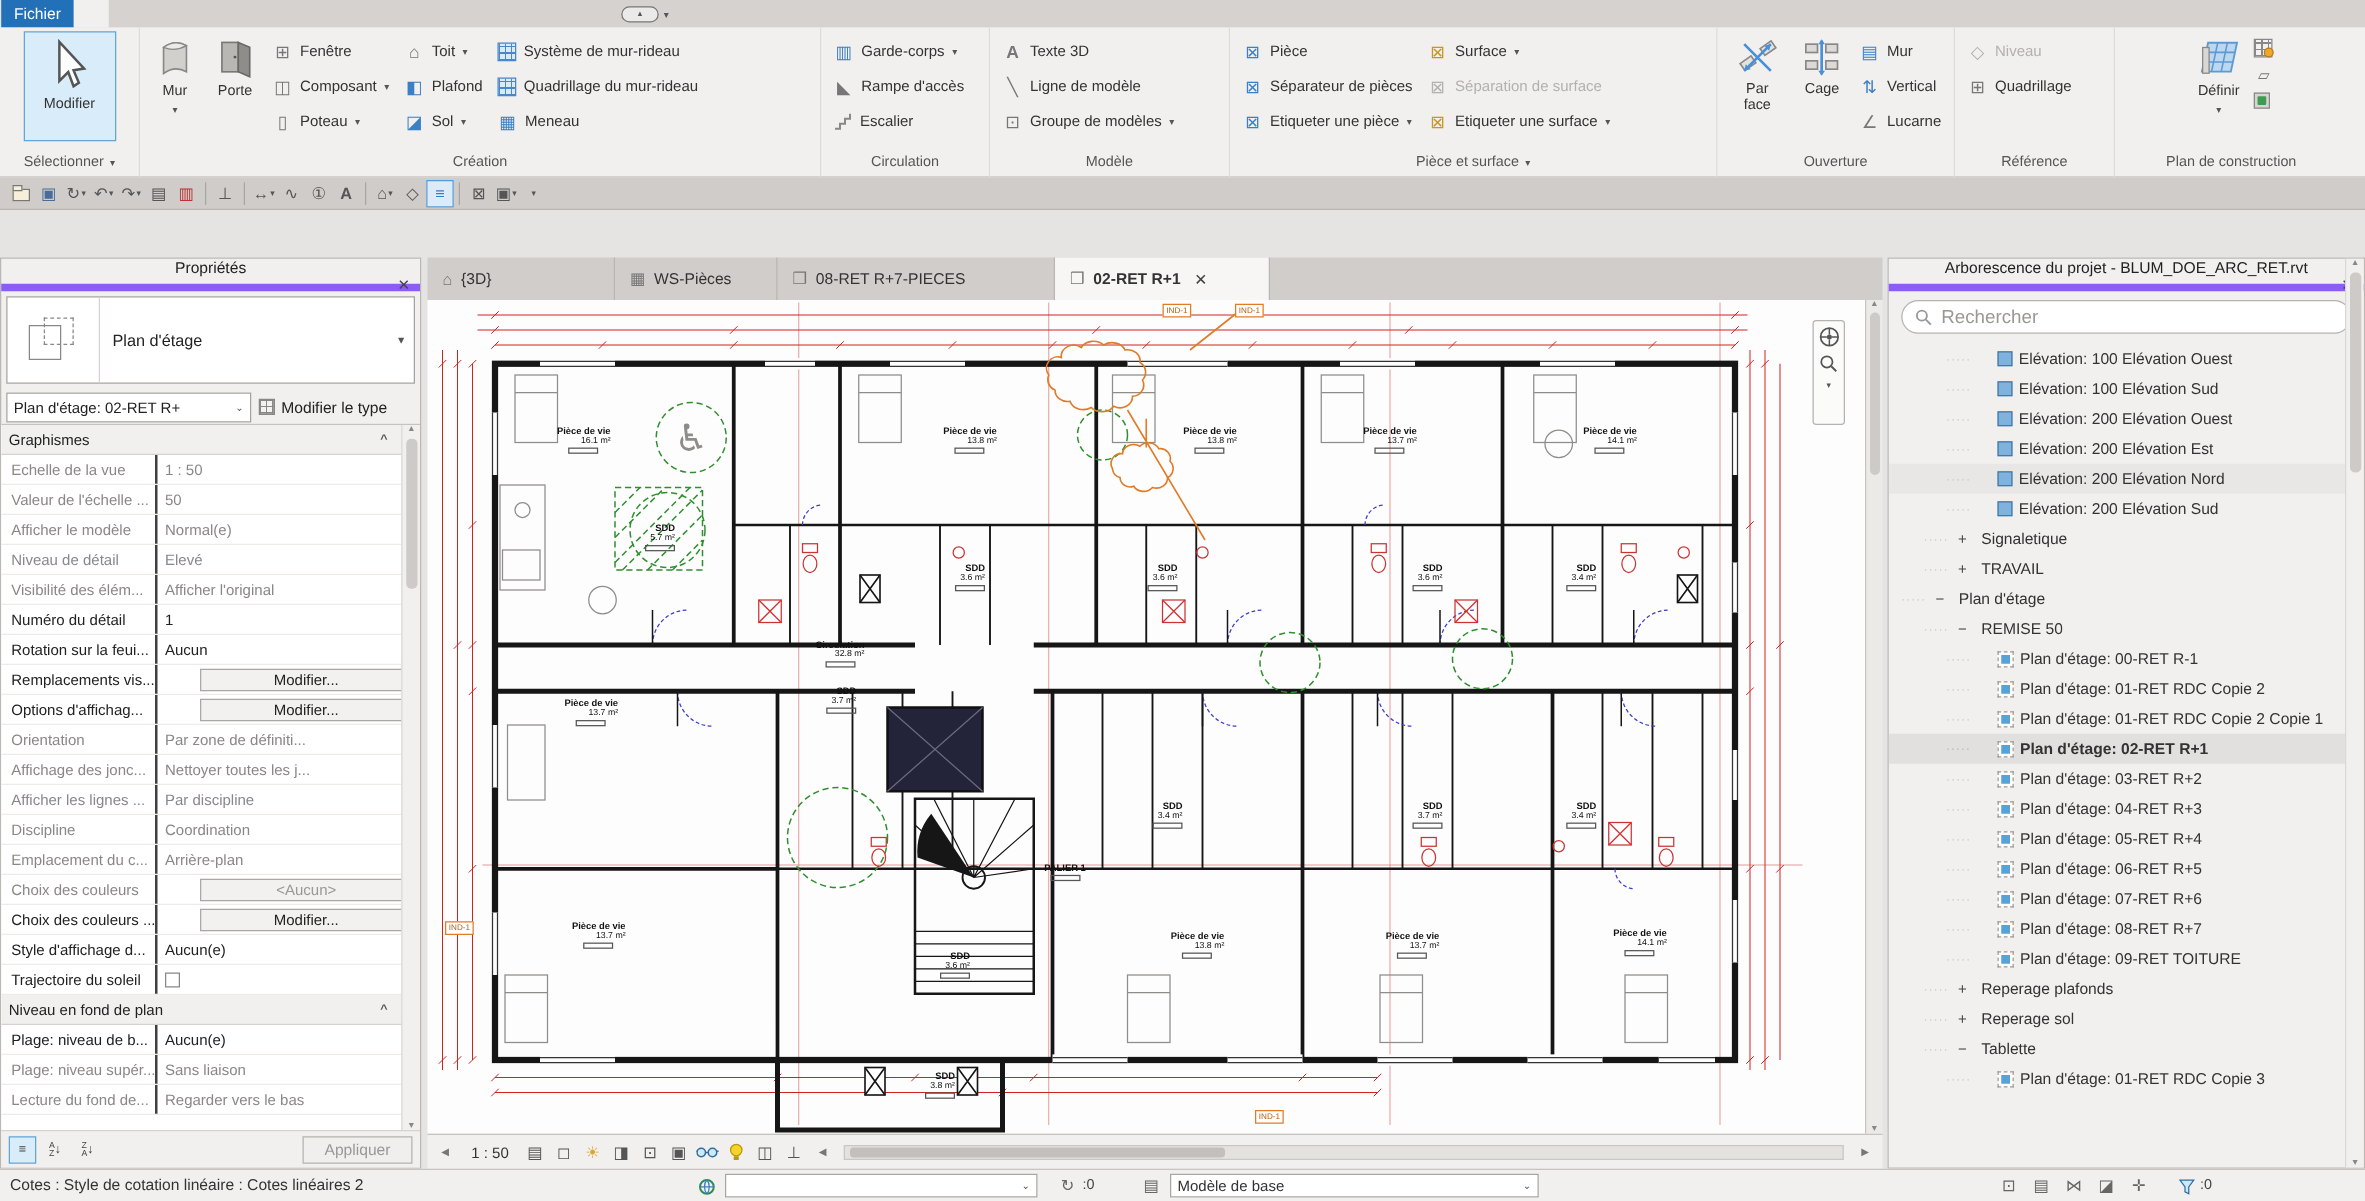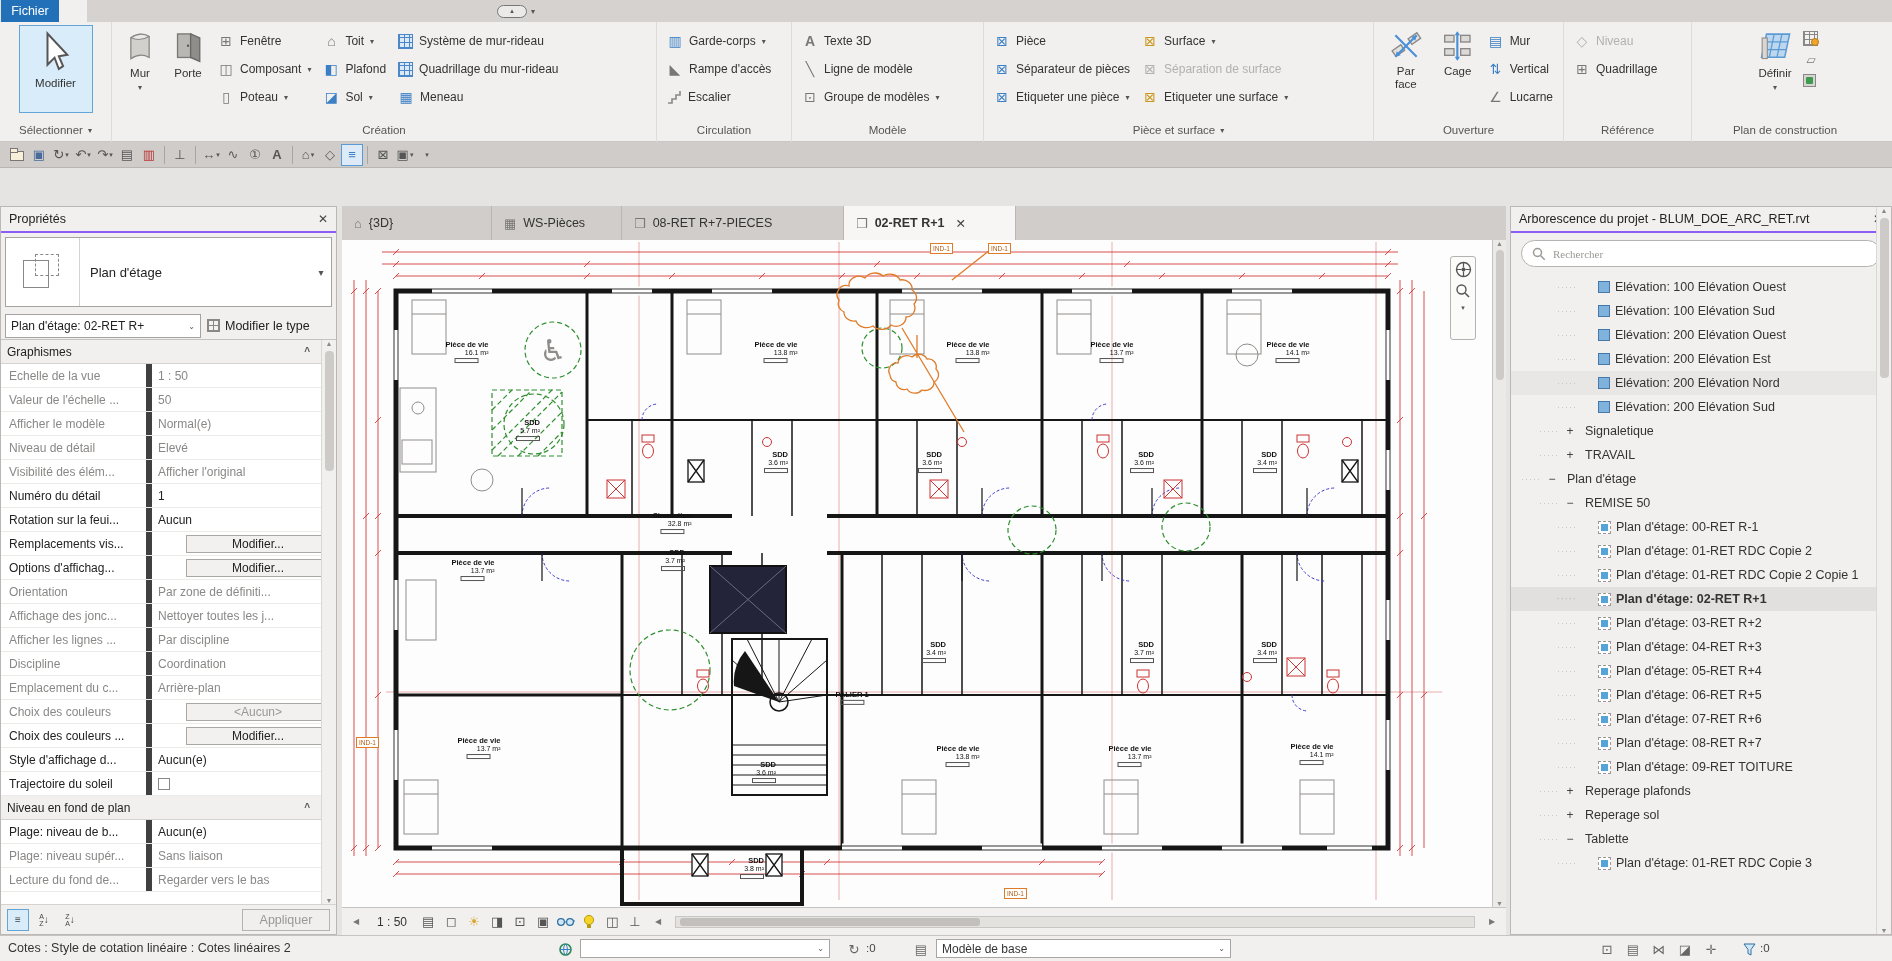--- a/index.html
+++ b/index.html
@@ -56,42 +56,42 @@
   .qi .car { font-size:7px; }
   .qi.hl { border:1px solid #5b9bd5; background:#dcebf7; color:#3b7fc4; }
   .qsep { width:1px; height:18px; background:#a8a5a2; margin:0 4px; }
   .fold { width:14px; height:10px; border:1px solid #777; position:relative; margin-top:3px; background:#f7efd8; }
   .fold::before { content:''; position:absolute; left:-1px; top:-4px; width:6px; height:3px; border:1px solid #777; background:#f7efd8; }
 
   
   .props { position:absolute; left:0; top:206px; width:337px; height:729px; background:#f1f0ee;
     border:1px solid #bab7b4; }
   .pane-h { height:26px; display:flex; align-items:center; padding:0 8px; font-size:12.5px; color:#222;
-    border-bottom:2px solid #8b5cf6; }
+    border-bottom:6px solid #8b5cf6;flex-direction:column; }
   .pane-h .x { margin-left:auto; color:#444; font-size:12px; }
   .typesel { margin:4px; height:70px; background:#fff; border:1px solid #a5a3a0; display:flex; align-items:stretch; }
   .tprev { width:74px; border-right:1px solid #d5d2cf; display:flex; align-items:center; justify-content:center; }
   .sketch { width:40px; height:36px; position:relative; }
   .sketch i { position:absolute; border:1px solid #8a8886; }
   .sketch .s1 { left:0; top:6px; width:26px; height:28px; }
   .sketch .s2 { left:12px; top:0; width:24px; height:22px; border-style:dashed; }
   .tname { flex:1; display:flex; align-items:center; padding-left:10px; font-size:13px; color:#222; }
   .tcar { width:20px; display:flex; align-items:center; justify-content:center; color:#555; font-size:10px; }
   .selrow { height:30px; display:flex; align-items:center; gap:6px; padding:0 4px; }
   .combo { width:196px; height:24px; background:#fff; border:1px solid #a5a3a0; font-size:12px; color:#222;
     display:flex; align-items:center; padding:0 5px; white-space:nowrap; overflow:hidden; }
   .combo .car { margin-left:auto; }
   .modtype { display:flex; align-items:flex-start; gap:5px; font-size:12.5px; color:#222; }
   .pgrid { position:absolute; left:0; top:132px; width:335px; bottom:30px; background:#fff;
     border-top:1px solid #c5c2bf; overflow:hidden; }
   .psec { height:24px; background:#f1f0ee; display:flex; align-items:center; font-size:12px; color:#222;
     padding:0 6px; border-bottom:1px solid #d5d2cf; }
   .psec .chev { margin-left:auto; margin-right:20px; color:#555; font-size:10px; font-weight:bold; }
   .prow { height:24px; display:flex; align-items:center; border-bottom:1px solid #edebe8; font-size:12px; }
-  .pl { width:151px; padding-left:8px; color:#8a8886; border-right:6px solid #404040; white-space:nowrap;
+  .pl { width:125px; padding-left:8px; color:#8a8886; border-right:2px solid #404040; white-space:nowrap;
     overflow:hidden; height:100%; display:flex; align-items:center; }
   .pv { flex:1; padding:0 6px; color:#8a8886; white-space:nowrap; overflow:hidden; display:flex; align-items:center; height:100%;}
   .dark { color:#222 !important; }
   .pbtn { width:100%; height:18px; border:1px solid #aaa8a5; background:#f2f1ef; font-size:12px; color:#222;
     font-family:inherit; display:flex; align-items:center; justify-content:center;margin-left:28px; }
   .pbtn.dis { color:#9a9894; }
   .cb { width:12px; height:12px; border:1px solid #8a8886; background:#fff; }
   .gscroll { position:absolute; right:0; top:0; bottom:0; width:15px; background:#f1f0ee; border-left:1px solid #dad8d5;
     display:flex; flex-direction:column; align-items:center; font-size:7px; color:#888; }
   .gthumb { width:9px; flex:0 0 120px; background:#cdcac7; border-radius:4px; margin-top:4px; }
@@ -133,21 +133,21 @@
   .scalebtn { font-size:12px; color:#333; padding:0 8px; height:20px; display:flex; align-items:center; }
   .hscroll { flex:1; height:12px; background:#e4e2df; border:1px solid #c9c6c3; display:flex; align-items:center; margin:0 4px; }
   .hthumb { width:300px; height:8px; background:#c2bfbc; border-radius: 3px; margin-left:4px; }
   .aright { font-size:8px; color:#777; }
 
   
   .browser { position:absolute; left:1510px; top:206px; width:382px; height:729px; background:#f1f0ee;
     border:1px solid #bab7b4; }
   .search { margin:7px 10px; height:27px; background:#fff; border:1px solid #b5b2af; border-radius:14px;
     display:flex; align-items:center; padding:0 10px; gap:7px; }
-  .search input { border:none; outline:none; flex:1; font-size:11px; font-family:Liberation Serif, serif; color:#333; background:transparent; }
+  .search input { border:none; outline:none; flex:1; font-size:15px; font-family:Liberation Sans, sans-serif; color:#333; background:transparent; }
   .search input::placeholder { color:#9a9894; }
   .tree { position:absolute; left:0; top:68px; right:15px; bottom:0; overflow:hidden; font-size:12.5px; }
   .titem { height:24px; display:flex; align-items:center; gap:5px; white-space:nowrap; color:#333; }
   .titem::before { content:'·····'; color:#c5c2bf; font-size:9px; letter-spacing:1px; margin-right:1px; }
   .titem.d1 { padding-left:10px; } .titem.d2 { padding-left:28px; } .titem.d3 { padding-left:46px; }
   .titem.selected { background:#e2e0de; font-weight:bold; }
   .titem.hover { background:#e9e7e5; }
   .texp { width:10px; text-align:center; color:#444; font-size:12px; }
   .ticon { flex:0 0 auto; }
   .ticon.elev { width:12px; height:12px; background:#7fb2dd; border:1px solid #4579a8; }

